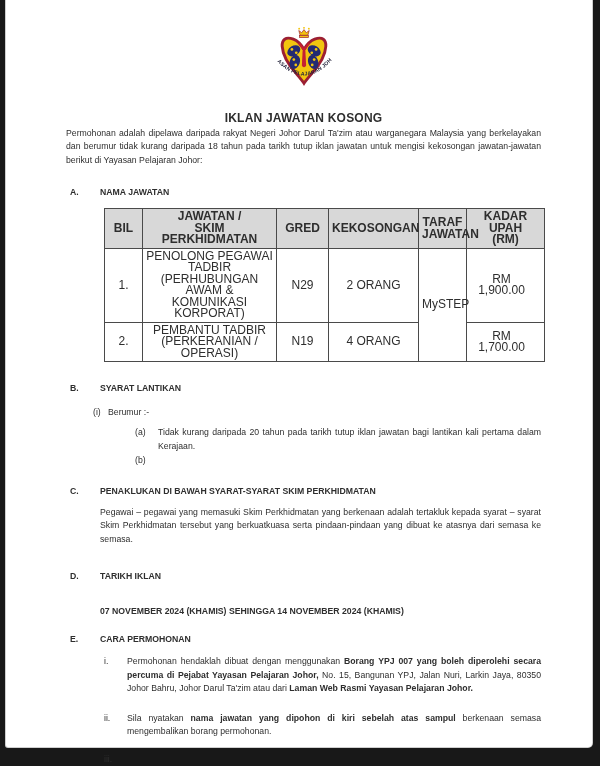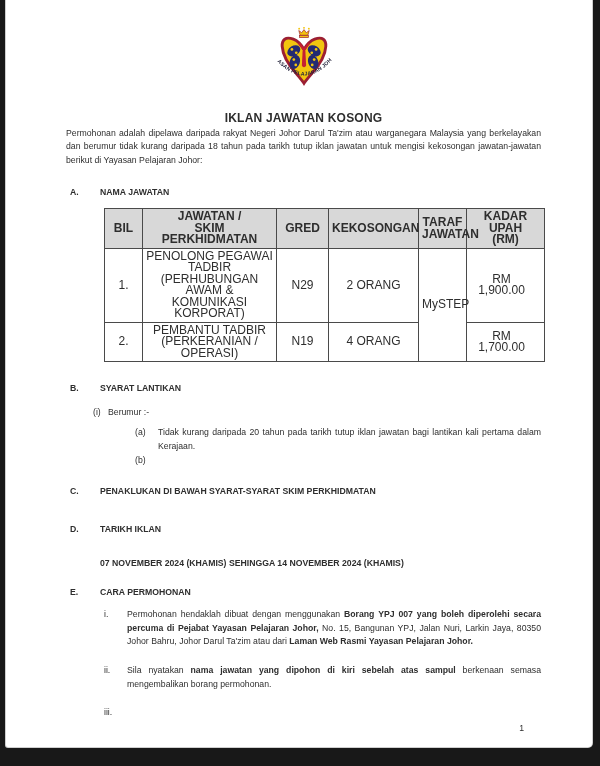--- a/index.html
+++ b/index.html
@@ -173,20 +173,21 @@
     </div>
     <div class="sub-row" style="margin-top:1px">
       <span class="sub-gap"></span>
       <span class="sub-label">(b)</span>
     </div>
 
     <div class="sec" style="margin-top:18px">
       <span class="sec-letter">C.</span>
       <span class="sec-heading">PENAKLUKAN DI BAWAH SYARAT-SYARAT SKIM PERKHIDMATAN</span>
     </div>
+    <p class="body-text">Pegawai – pegawai yang memasuki Skim Perkhidmatan yang berkenaan adalah tertakluk kepada syarat – syarat Skim Perkhidmatan tersebut yang berkuatkuasa serta pindaan-pindaan yang dibuat ke atasnya dari semasa ke semasa.</p>
 
     <div class="sec mt24">
       <span class="sec-letter">D.</span>
       <span class="sec-heading">TARIKH IKLAN</span>
     </div>
     <p class="body-text bold-line" style="margin-top:21px">07 NOVEMBER 2024 (KHAMIS) SEHINGGA 14 NOVEMBER 2024 (KHAMIS)</p>
 
     <div class="sec mt15b">
       <span class="sec-letter">E.</span>
       <span class="sec-heading">CARA PERMOHONAN</span>

